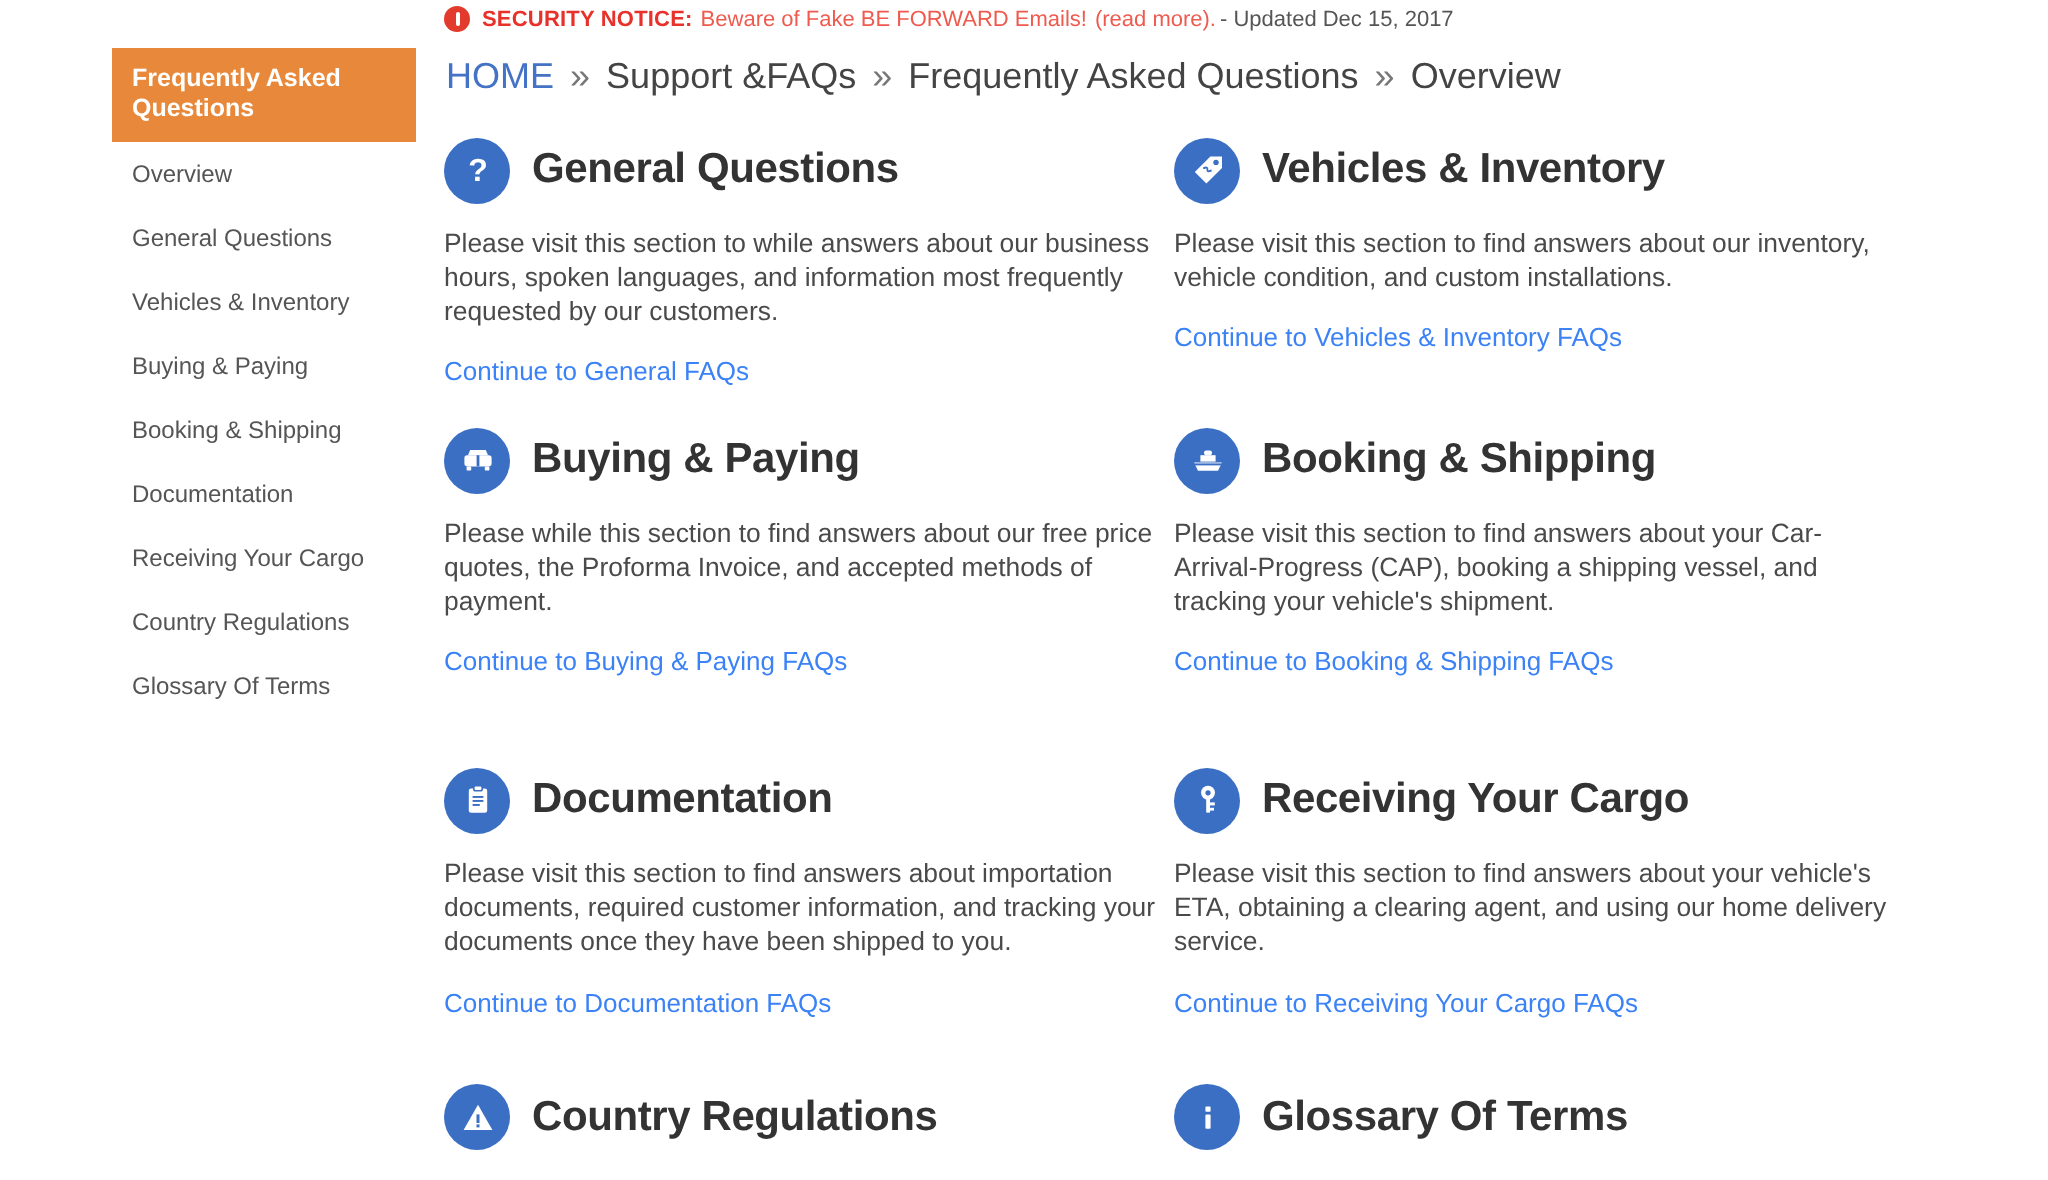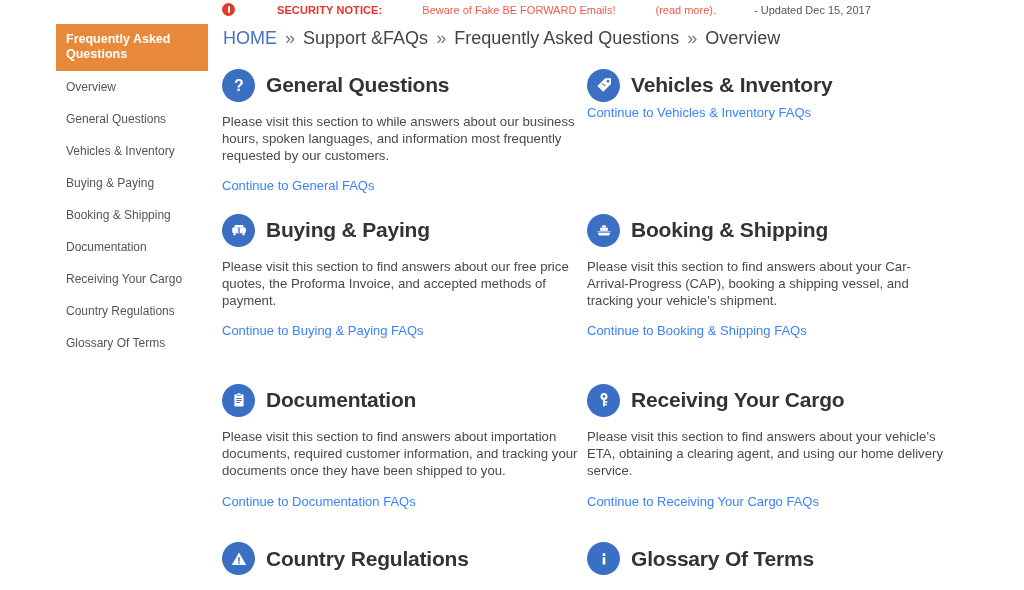--- a/index.html
+++ b/index.html
@@ -18,21 +18,20 @@
 
   
   .notice-bar {
     position: absolute;
     left: 222px;
     top: 3px;
     display: flex;
     align-items: center;
     font-size: 11px;
     white-space: nowrap;
-    gap: 36px;
   }
   .notice-icon {
     width: 13px;
     height: 13px;
     border-radius: 50%;
     background: #e23b2e;
     display: inline-flex;
     align-items: center;
     justify-content: center;
     margin-right: 6px;
@@ -229,41 +228,42 @@
       <div class="card-head">
         <span class="card-icon">
           <svg width="20" height="20" viewBox="0 0 20 20">
             <path d="M11.2 3.2 L17 3.2 L17 9 L9.2 16.8 L3.4 11 Z" fill="#ffffff"></path>
             <circle cx="14" cy="6.2" r="1.35" fill="#3a6fc4"></circle>
             <path d="M7.6 9.2 q2.4 -1.1 2.1 0.5 q-0.3 1.6 2.1 0.5" stroke="#3a6fc4" stroke-width="0.9" fill="none"></path>
           </svg>
         </span>
         <h2 class="card-title">Vehicles &amp; Inventory</h2>
       </div>
+      <p class="card-body">Please visit this section to find answers about our inventory, vehicle condition, and custom installations.</p>
       <a href="#" class="card-link">Continue to Vehicles &amp; Inventory FAQs</a>
     </section>
   </div>
 
   <div class="row-gap-1"></div>
 
   <div class="card-row">
     <section class="card col-left">
       <div class="card-head">
         <span class="card-icon">
           <svg width="20" height="20" viewBox="0 0 20 20">
             <rect x="3.2" y="7.6" width="13.6" height="5.6" rx="1.4" fill="#ffffff"></rect>
             <path d="M5 7.6 L6.1 5 L13.9 5 L15 7.6 Z" fill="#ffffff"></path>
             <rect x="4.3" y="13.2" width="2.3" height="2.1" rx="0.6" fill="#ffffff"></rect>
             <rect x="13.4" y="13.2" width="2.3" height="2.1" rx="0.6" fill="#ffffff"></rect>
             <rect x="9.3" y="7.6" width="1.4" height="5.6" fill="#3a6fc4"></rect>
           </svg>
         </span>
         <h2 class="card-title">Buying &amp; Paying</h2>
       </div>
-      <p class="card-body">Please visit this section to find answers about our free price quotes, the Proforma Invoice, and accepted methods of payment.</p>
+      <p class="card-body">Please while this section to find answers about our free price quotes, the Proforma Invoice, and accepted methods of payment.</p>
       <a href="#" class="card-link">Continue to Buying &amp; Paying FAQs</a>
     </section>
     <div class="spacer"></div>
     <section class="card col-right">
       <div class="card-head">
         <span class="card-icon">
           <svg width="20" height="20" viewBox="0 0 20 20">
             <path d="M3 11.2 L17 11.2 L15 15.4 L5 15.4 Z" fill="#ffffff"></path>
             <rect x="6.2" y="7.6" width="7.6" height="3.2" fill="#ffffff"></rect>
             <rect x="8" y="5.2" width="4" height="2.4" rx="1.1" fill="#ffffff"></rect>

